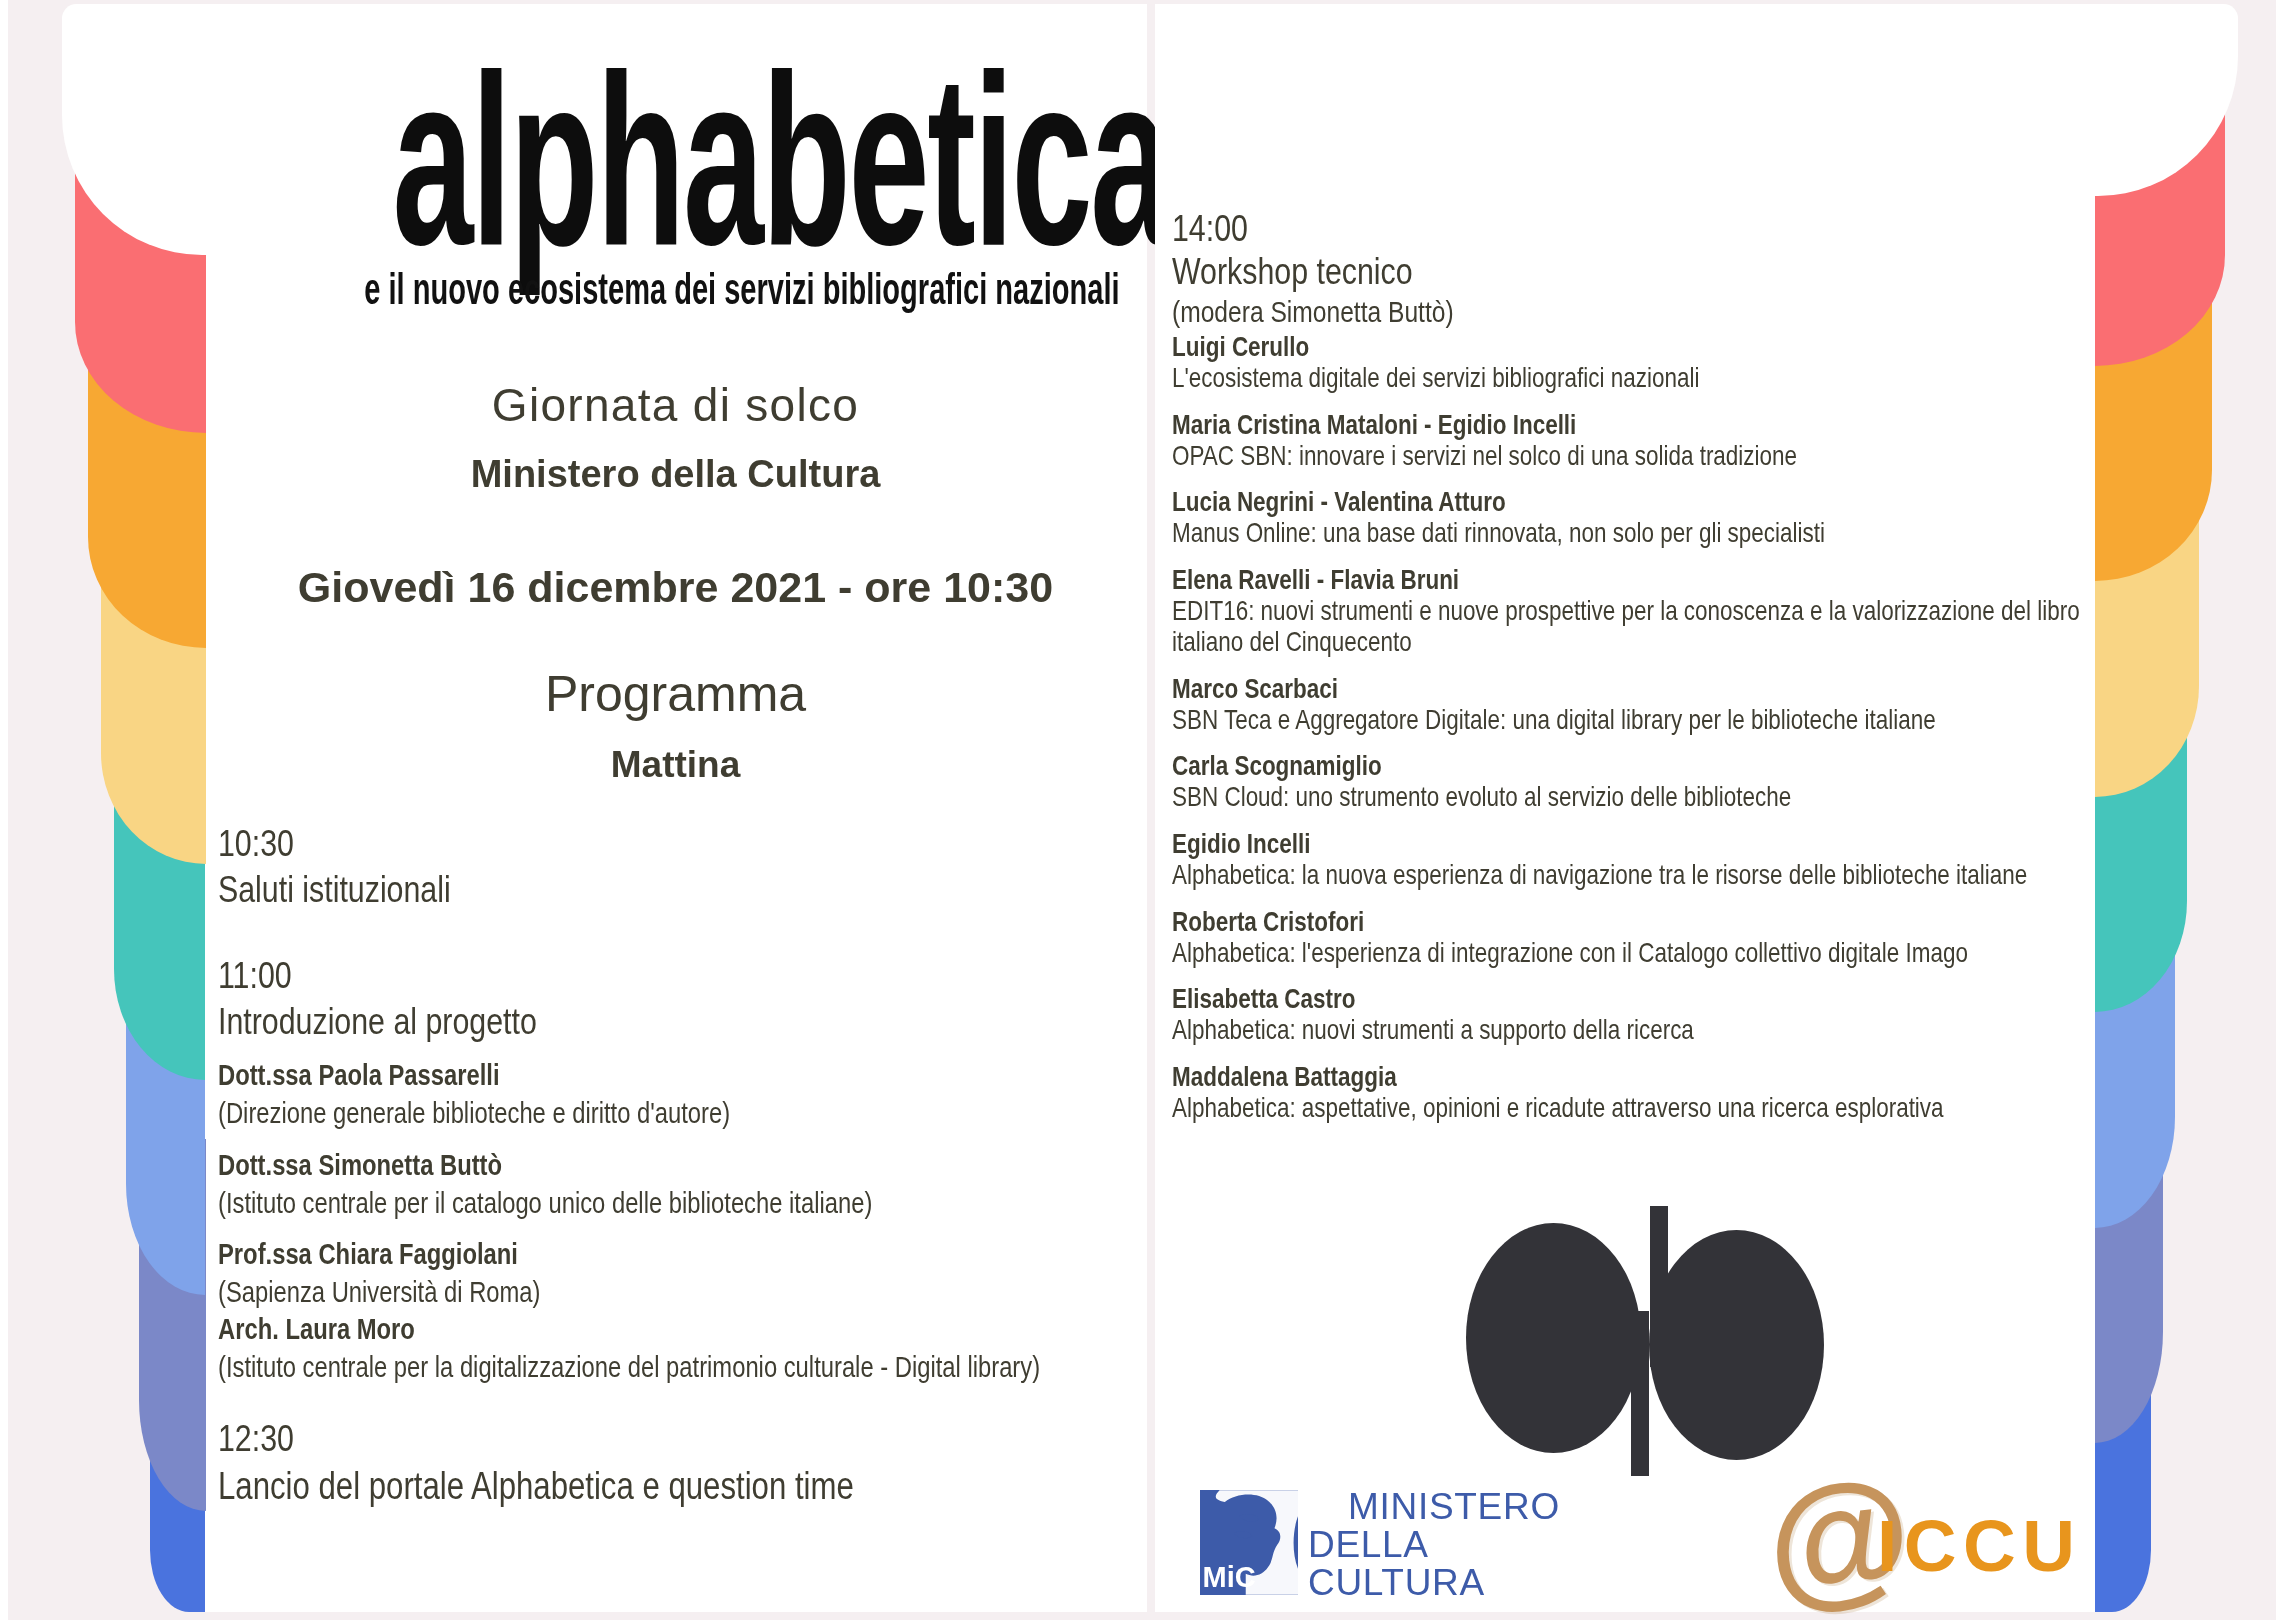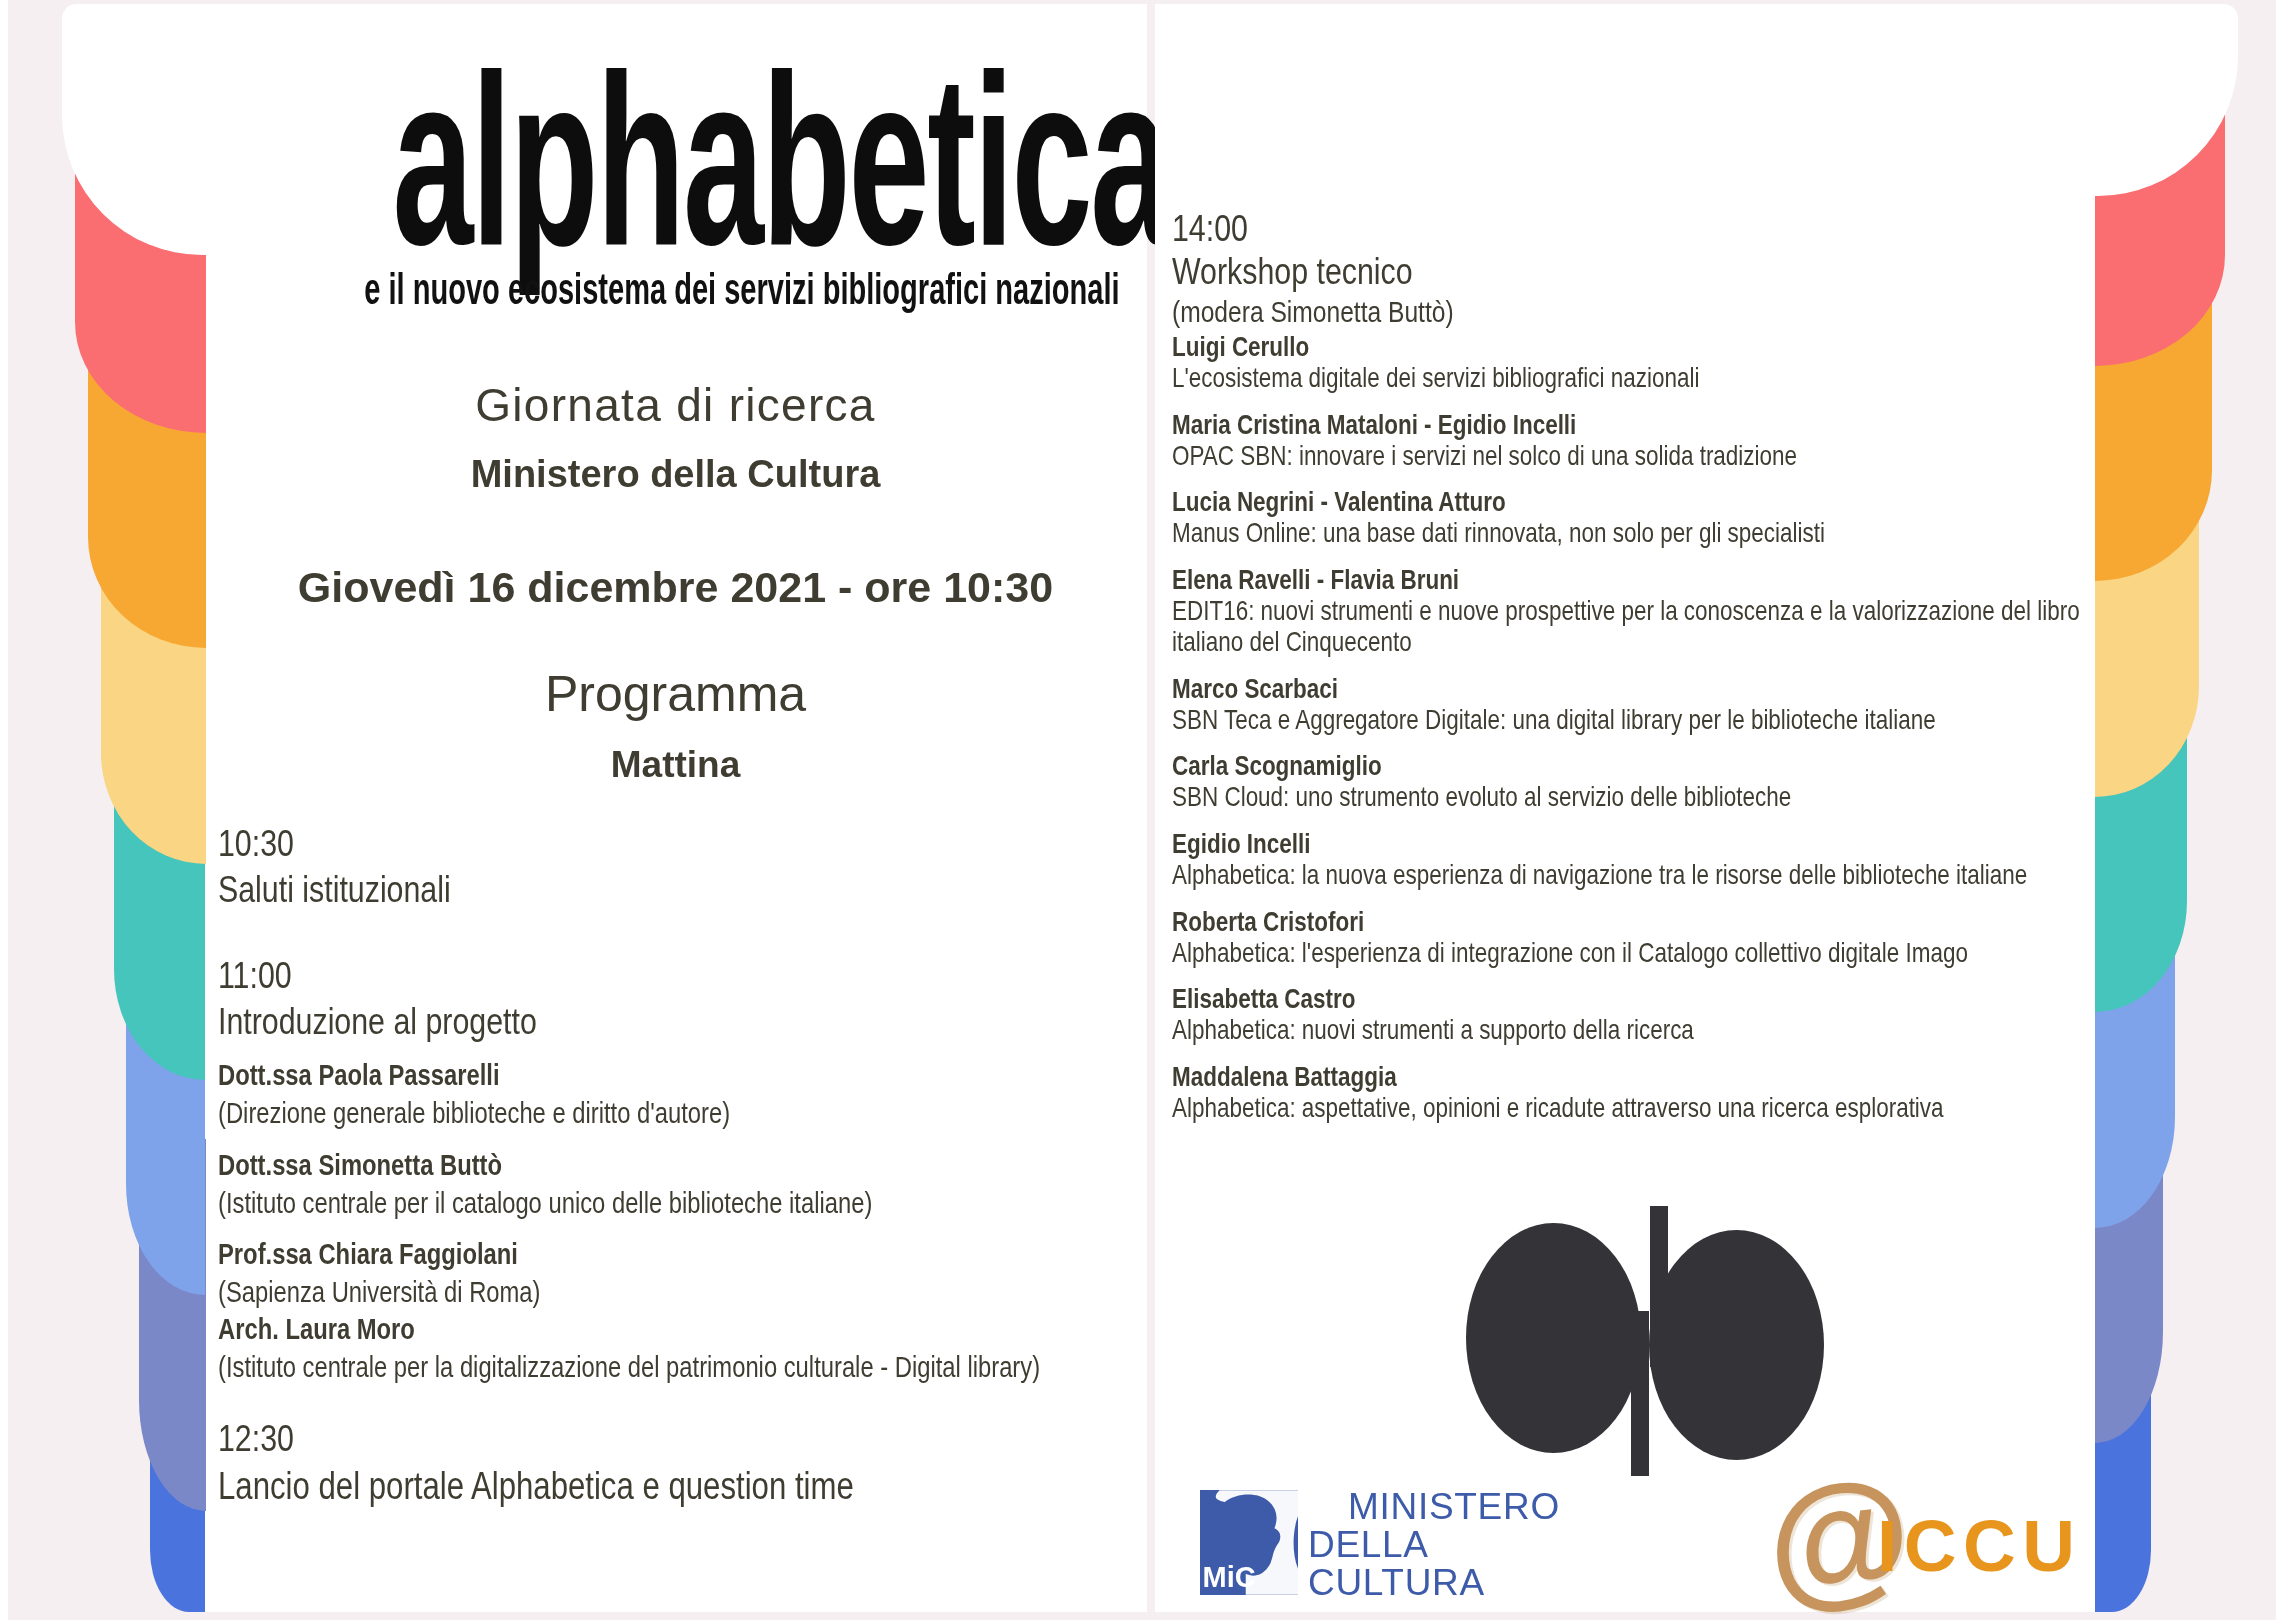--- a/index.html
+++ b/index.html
@@ -101,21 +101,21 @@
               color:var(--iccu);letter-spacing:6.5px;}
 </style>
 </head>
 <body>
 
 <div id="poster">
 
   <div class="page" id="left-page">
     <div class="t ctr" id="title">alphabetica</div>
     <div class="t ctr" id="subtitle">e il nuovo ecosistema dei servizi bibliografici nazionali</div>
-    <div class="t ctr" id="event">Giornata di ricerca</div>
+    <div class="t ctr" id="event">Giornata di solco</div>
     <div class="t ctr b" id="venue">Ministero della Cultura</div>
     <div class="t ctr" id="datetime">Giovedì 16 dicembre 2021 - ore 10:30</div>
     <div class="t ctr" id="programma">Programma</div>
     <div class="t ctr b" id="mattina">Mattina</div>
 
     <div class="t sched cond" id="sched1">
       <div>10:30</div>
       <div>Saluti istituzionali</div>
     </div>
     <div class="t sched cond" id="sched2">

